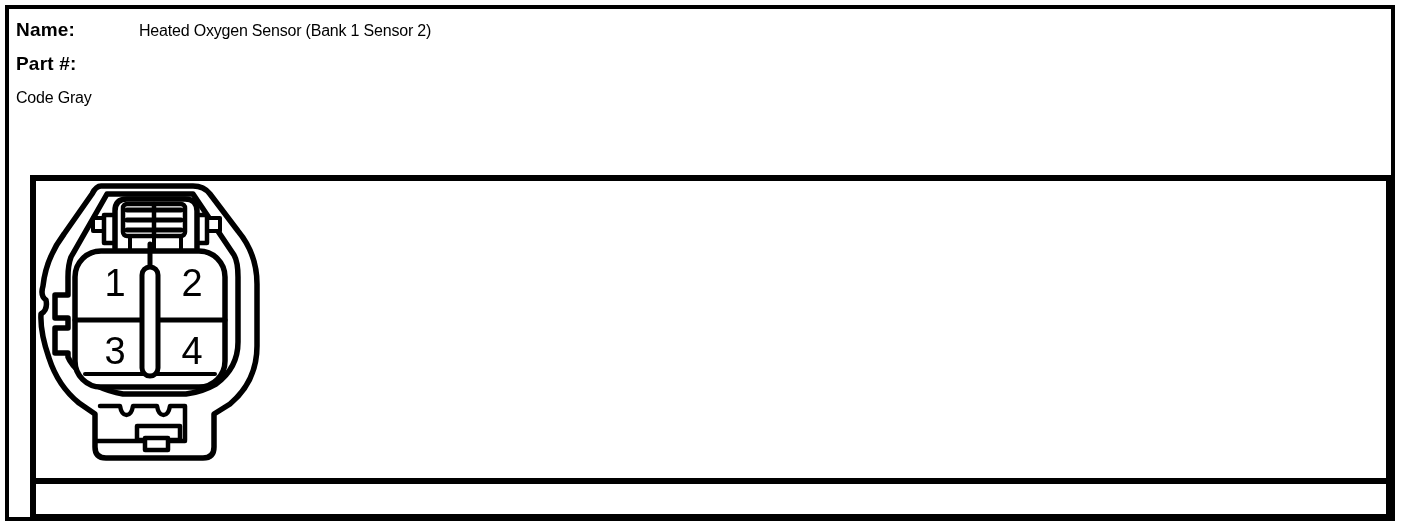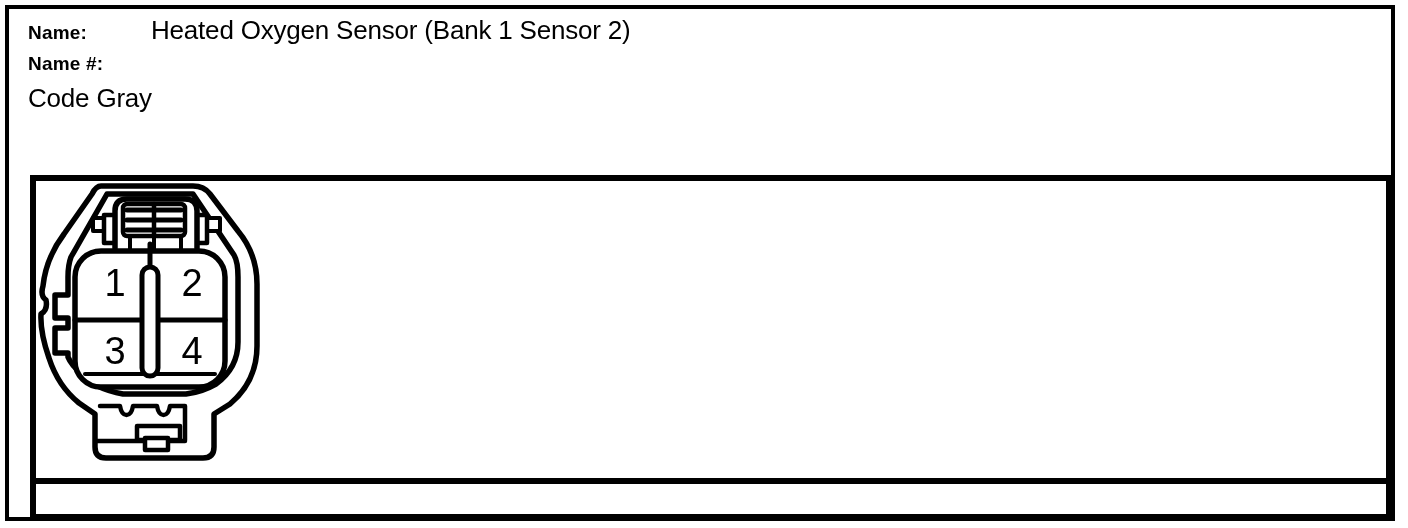--- a/index.html
+++ b/index.html
@@ -15,40 +15,40 @@
   .page-frame {
     position: absolute;
     left: 5px; top: 5px;
     width: 1390px; height: 516px;
     border: 4px solid #000;
     box-sizing: border-box;
     background: #fff;
   }
   .info-panel {
     position: absolute;
-    left: 28px; top: 13px;
+    left: 16px; top: 13px;
     width: 900px;
   }
   .info-row {
     display: flex;
     align-items: baseline;
     height: 34px;
     line-height: 34px;
     white-space: nowrap;
   }
   .info-label {
     width: 123px;
     flex: 0 0 123px;
     font-size: 19px;
     font-weight: bold;
     color: #000;
     letter-spacing: 0.2px;
   }
   .info-value {
-    font-size: 26px;
+    font-size: 16px;
     font-weight: normal;
     color: #000;
     letter-spacing: -0.2px;
   }
   .diagram-box {
     position: absolute;
     left: 30px; top: 175px;
     width: 1362px; height: 309px;
     border: 6px solid #000;
     box-sizing: border-box;
@@ -79,21 +79,21 @@
 <body>
 
 <div class="page-frame"></div>
 
 <div class="info-panel">
   <div class="info-row">
     <span class="info-label">Name:</span>
     <span class="info-value">Heated Oxygen Sensor (Bank 1 Sensor 2)</span>
   </div>
   <div class="info-row">
-    <span class="info-label">Name #:</span>
+    <span class="info-label">Part #:</span>
   </div>
   <div class="info-row">
     <span class="info-value">Code Gray</span>
   </div>
 </div>
 
 <div class="diagram-box"></div>
 
 <svg class="connector-svg" viewBox="0 0 226 284" xmlns="http://www.w3.org/2000/svg">
   <g fill="#ffffff" stroke="#000000" stroke-linejoin="round" stroke-linecap="round">

